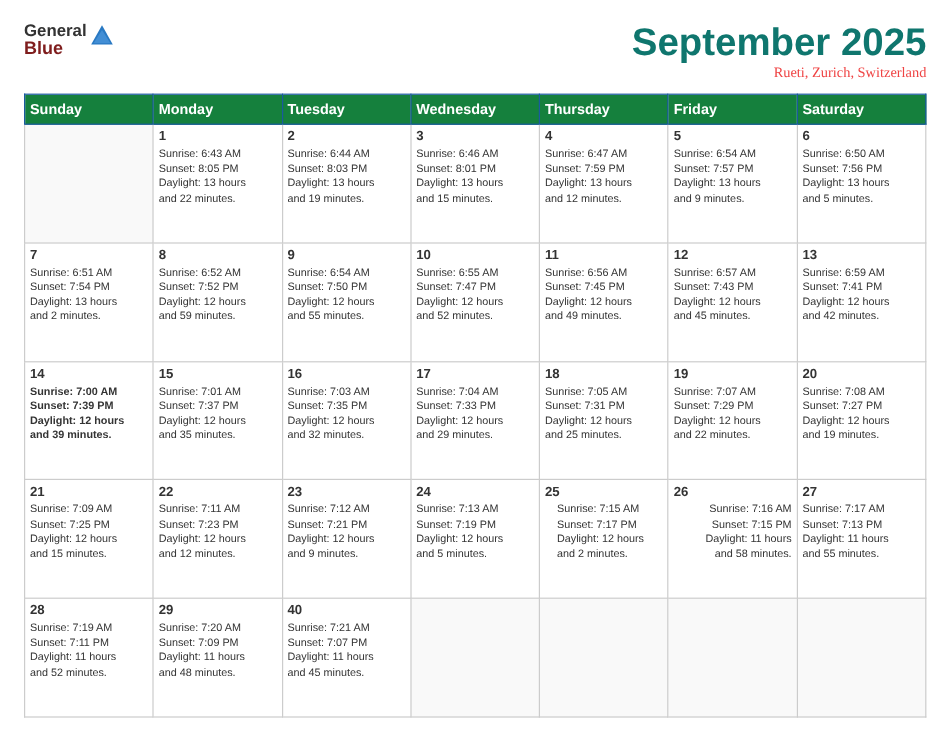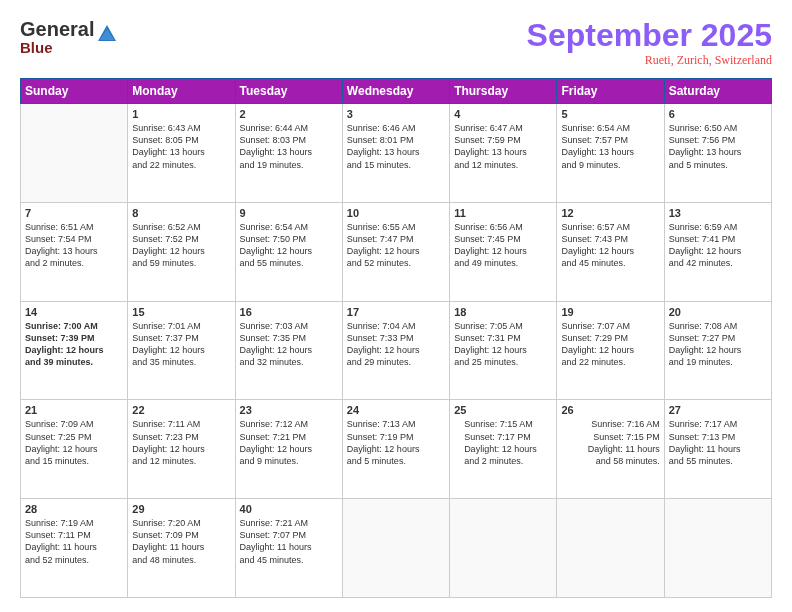--- a/index.html
+++ b/index.html
@@ -27,56 +27,56 @@
       display: flex;
       align-items: center;
       gap: 0;
     }
     .logo-text {
       display: flex;
       flex-direction: column;
       line-height: 1.1;
     }
     .logo-general {
-      font-size: 20px;
+      font-size: 14px;
       font-weight: bold;
       color: #333;
     }
     .logo-blue {
       font-size: 15px;
       font-weight: bold;
       color: #7f1d1d;
     }
     .logo-icon {
       margin-left: 2px;
       margin-top: -2px;
     }
     .title-block {
       text-align: right;
     }
     .month-title {
       font-size: 32px;
       font-weight: bold;
-      color: #8b5cf6;
+      color: #0f766e;
       line-height: 1.1;
     }
     .subtitle {
       font-size: 12px;
       color: #ef4444;
       font-family: Liberation Serif, serif;
     }
     .calendar {
       flex: 1;
       border: 1px solid #ccc;
       border-collapse: collapse;
       width: 100%;
       table-layout: fixed;
     }
     .calendar th {
-      background-color: #a21caf;
+      background-color: #15803d;
       color: #fff;
       font-size: 12px;
       font-weight: bold;
       padding: 5px 4px;
       text-align: left;
       border: 1px solid #1a5a9e;
     }
     .calendar td {
       border: 1px solid #ccc;
       vertical-align: top;

